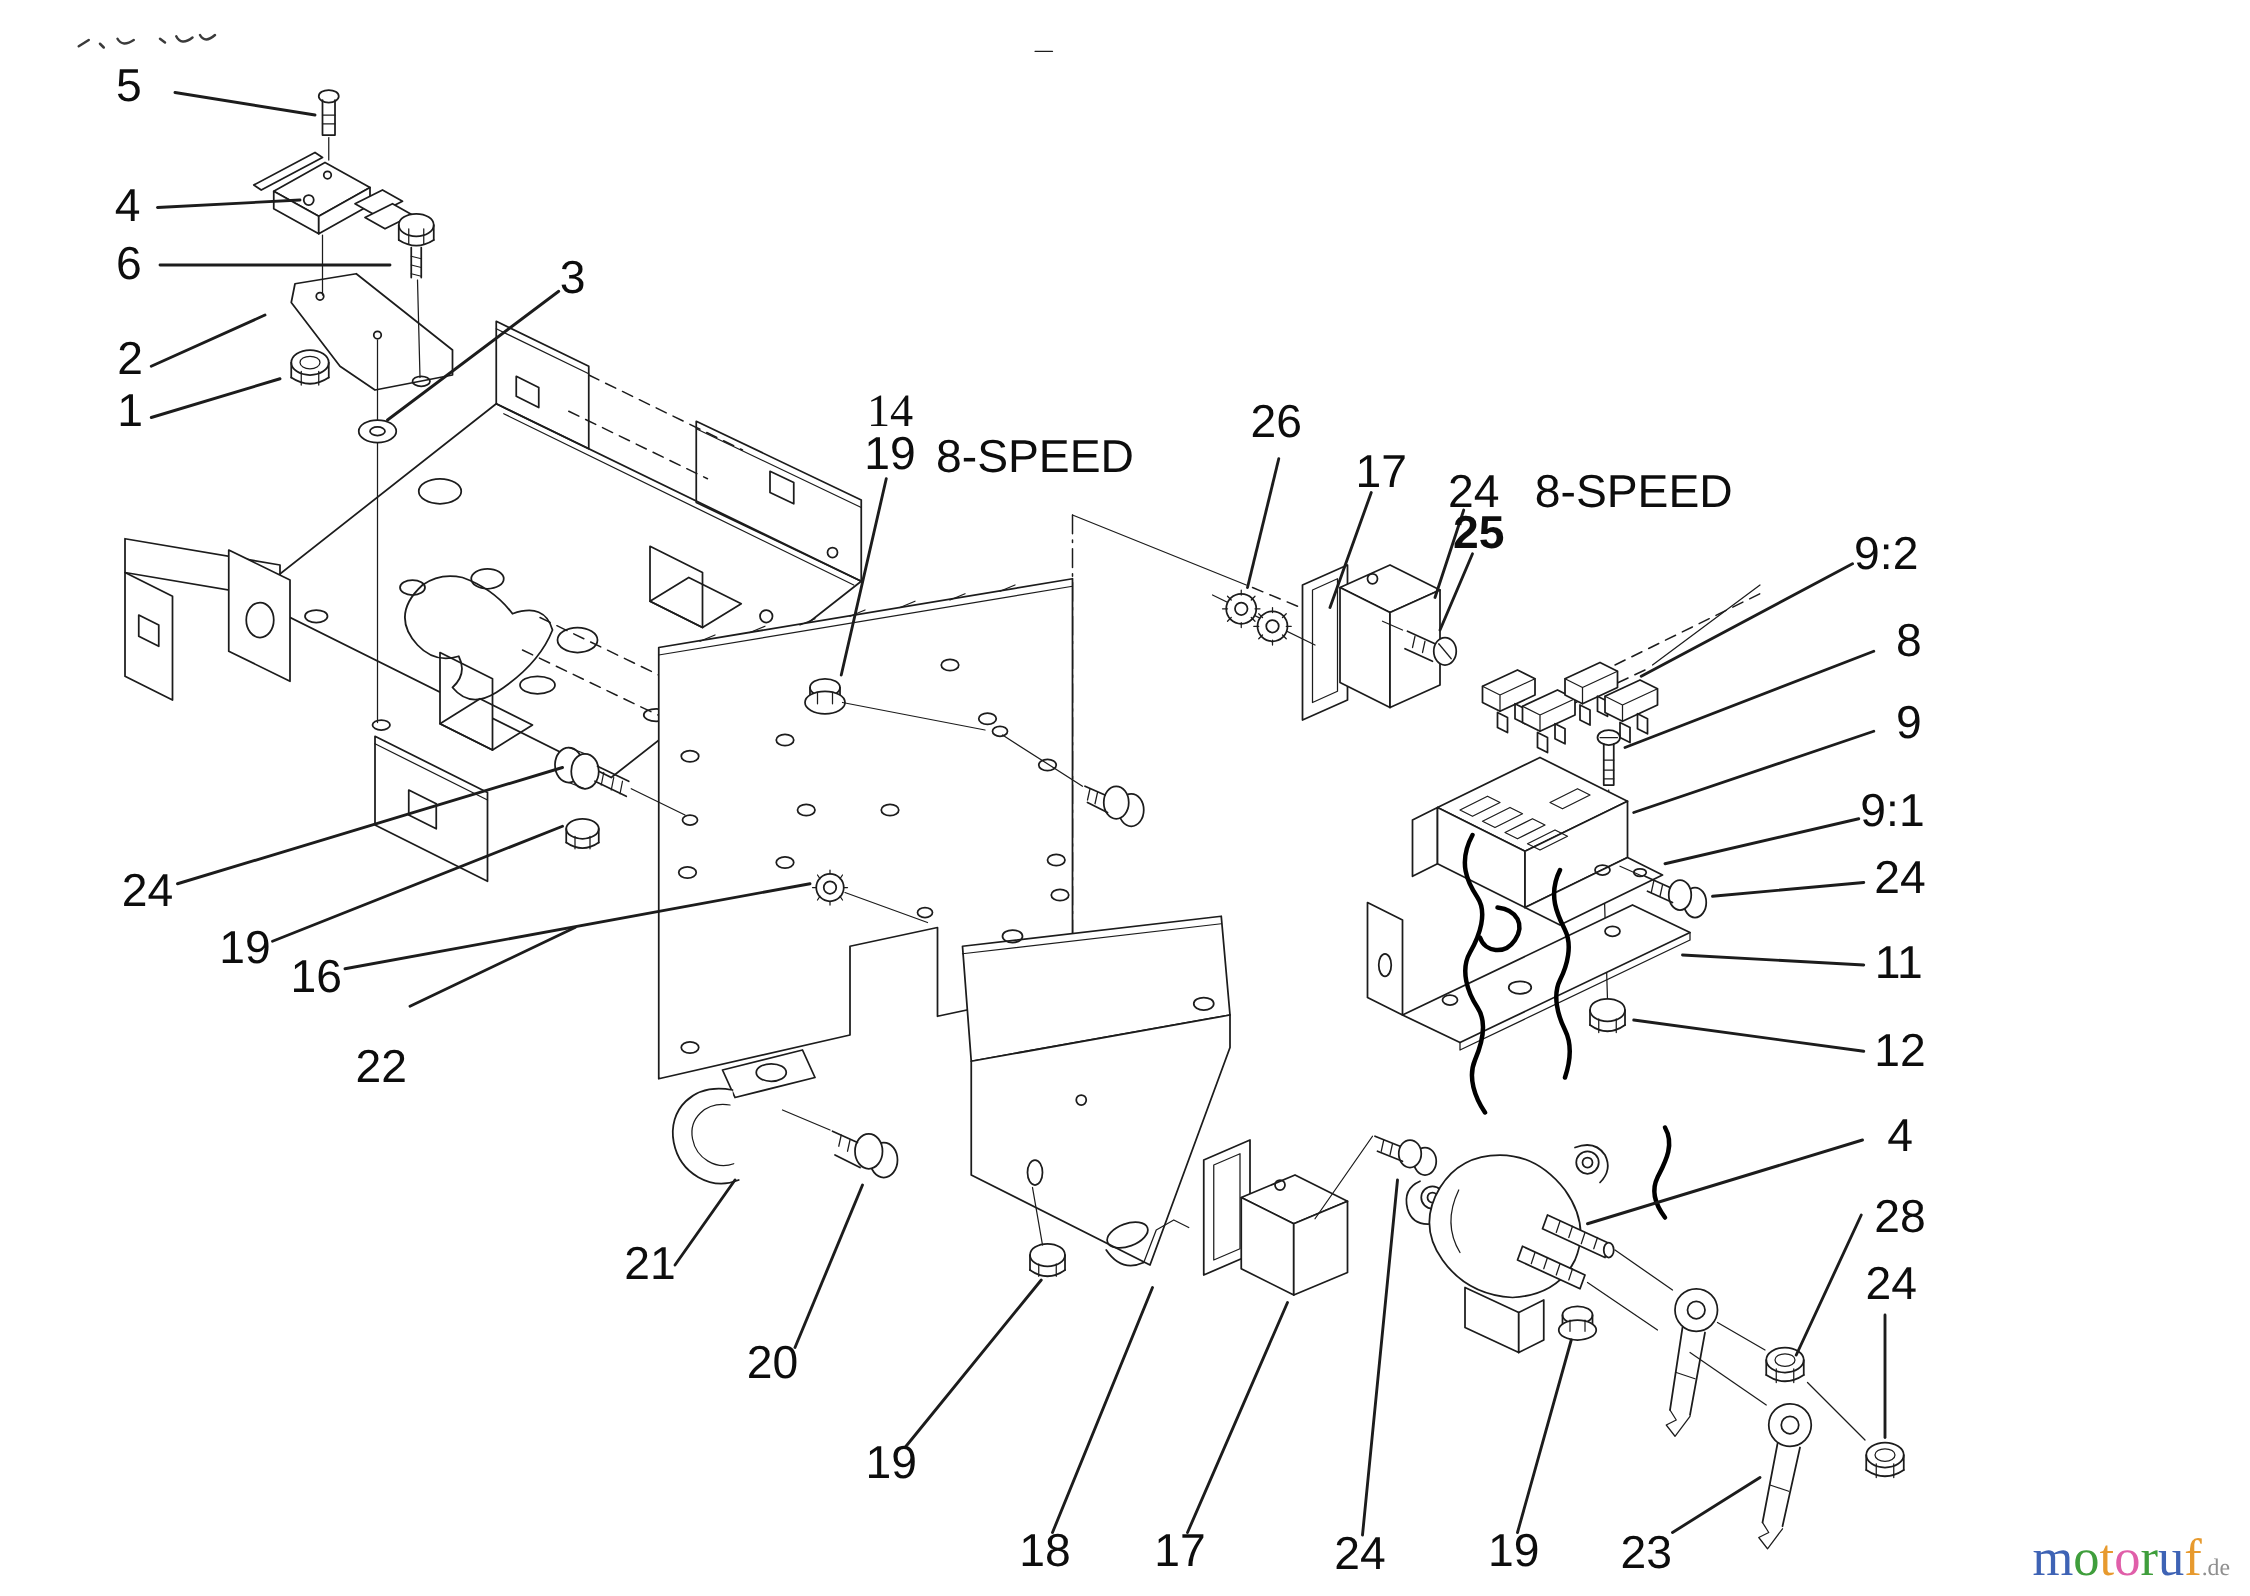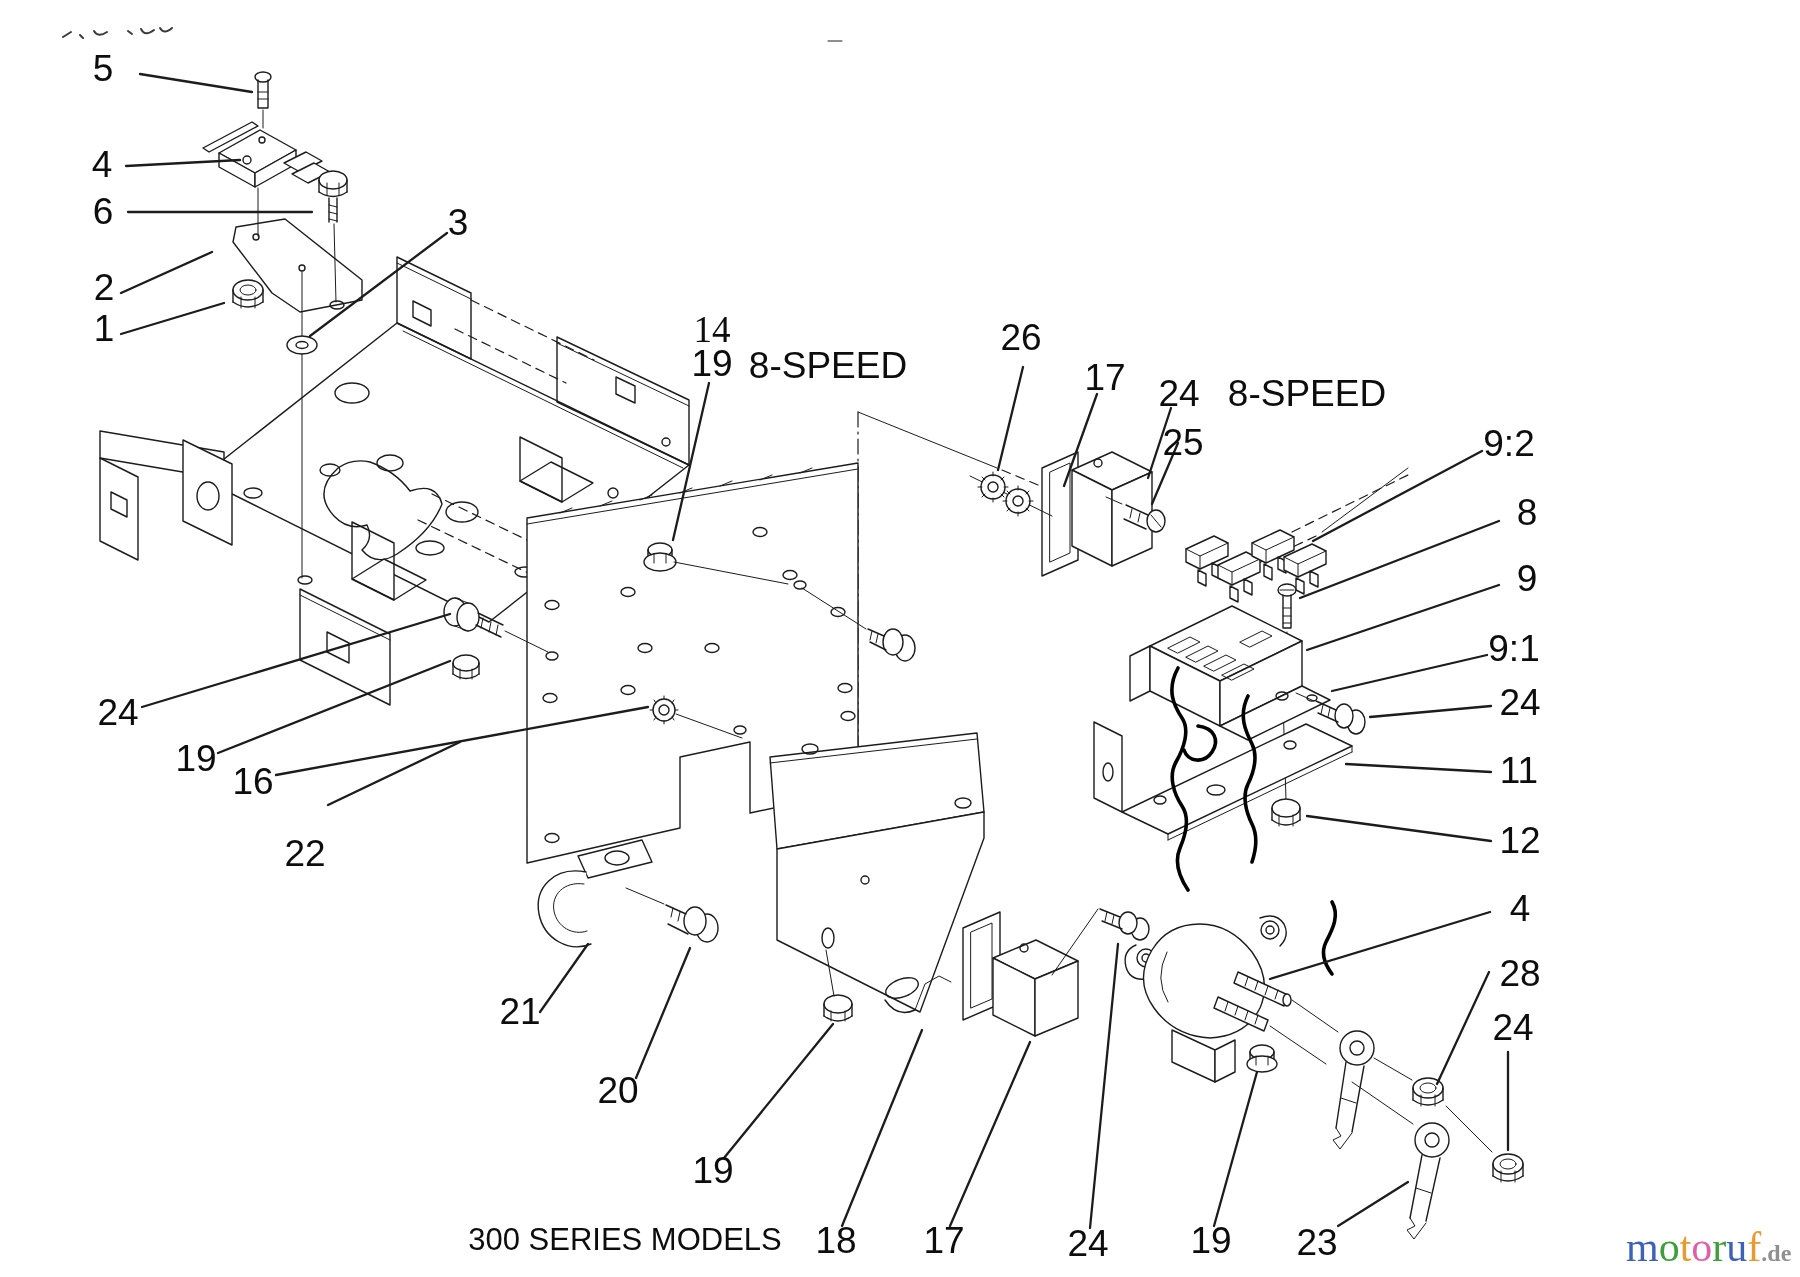--- a/index.html
+++ b/index.html
@@ -16,21 +16,21 @@
   svg .frag{stroke:#3a3a3a;stroke-width:2;}
   .co{position:absolute;transform:translate(-50%,-50%);font-size:37px;color:#0d0d0d;
       white-space:nowrap;line-height:1;}
   .footer-note{position:absolute;transform:translate(-50%,-50%);font-size:31px;color:#0d0d0d;
       white-space:nowrap;}
   .wm{position:absolute;left:1626px;top:1226px;font-family:"Liberation Serif",serif;
       font-size:42px;line-height:1;white-space:nowrap;}
   .wm span{display:inline;}
   .wm-0{color:#3e63b5;} .wm-1{color:#3f9e3c;} .wm-2{color:#e79a2e;} .wm-3{color:#e05fa9;}
   .wm-4{color:#3f9e3c;} .wm-5{color:#3e63b5;} .wm-6{color:#e79a2e;}
-  .wm-de{font-size:24px;color:#8f8f8f;font-weight:bold;}
+  .wm-de{font-size:19px;color:#8f8f8f;}
 </style>
 </head>
 <body>
 
 <div class="stage">
 
 <svg width="1800" height="1277" viewBox="0 0 1800 1277">
 
   <g>
     <path class="frag" d="M63,37 l8,-5"></path>
@@ -459,21 +459,21 @@
 <div class="co" style="left:103px;top:211px;">6</div>
 <div class="co" style="left:104px;top:287px;">2</div>
 <div class="co" style="left:104px;top:328px;">1</div>
 <div class="co" style="left:458px;top:222px;">3</div>
 <div class="co" style="left:712px;top:329px;font-family:Liberation Serif, serif;">14</div>
 <div class="co" style="left:712px;top:363px;">19</div>
 <div class="co" style="left:828px;top:365px;">8-SPEED</div>
 <div class="co" style="left:1021px;top:337px;">26</div>
 <div class="co" style="left:1105px;top:377px;">17</div>
 <div class="co" style="left:1179px;top:393px;">24</div>
-<div class="co" style="left:1183px;top:442px;">25</div>
+<div class="co" style="left:1183px;top:426px;font-weight:bold;">25</div>
 <div class="co" style="left:1307px;top:393px;">8-SPEED</div>
 <div class="co" style="left:1509px;top:443px;">9:2</div>
 <div class="co" style="left:1527px;top:512px;">8</div>
 <div class="co" style="left:1527px;top:578px;">9</div>
 <div class="co" style="left:1514px;top:648px;">9:1</div>
 <div class="co" style="left:1520px;top:702px;">24</div>
 <div class="co" style="left:1519px;top:770px;">11</div>
 <div class="co" style="left:1520px;top:840px;">12</div>
 <div class="co" style="left:1520px;top:908px;">4</div>
 <div class="co" style="left:1520px;top:973px;">28</div>
@@ -484,19 +484,18 @@
 <div class="co" style="left:305px;top:841px;margin-top:12px;">22</div>
 <div class="co" style="left:520px;top:1011px;">21</div>
 <div class="co" style="left:618px;top:1090px;">20</div>
 <div class="co" style="left:713px;top:1170px;">19</div>
 <div class="co" style="left:836px;top:1240px;">18</div>
 <div class="co" style="left:944px;top:1240px;">17</div>
 <div class="co" style="left:1088px;top:1243px;">24</div>
 <div class="co" style="left:1211px;top:1240px;">19</div>
 <div class="co" style="left:1317px;top:1242px;">23</div>
 
-<div class="footer-note" style="left:625px;top:1240px;">300 SERIES MODELS</div>
 
 <div class="wm">
   <span class="wm-0">m</span><span class="wm-1">o</span><span class="wm-2">t</span><span class="wm-3">o</span><span class="wm-4">r</span><span class="wm-5">u</span><span class="wm-6">f</span><span class="wm-de">.de</span>
 </div>
 
 </div>
 
 </body></html>

